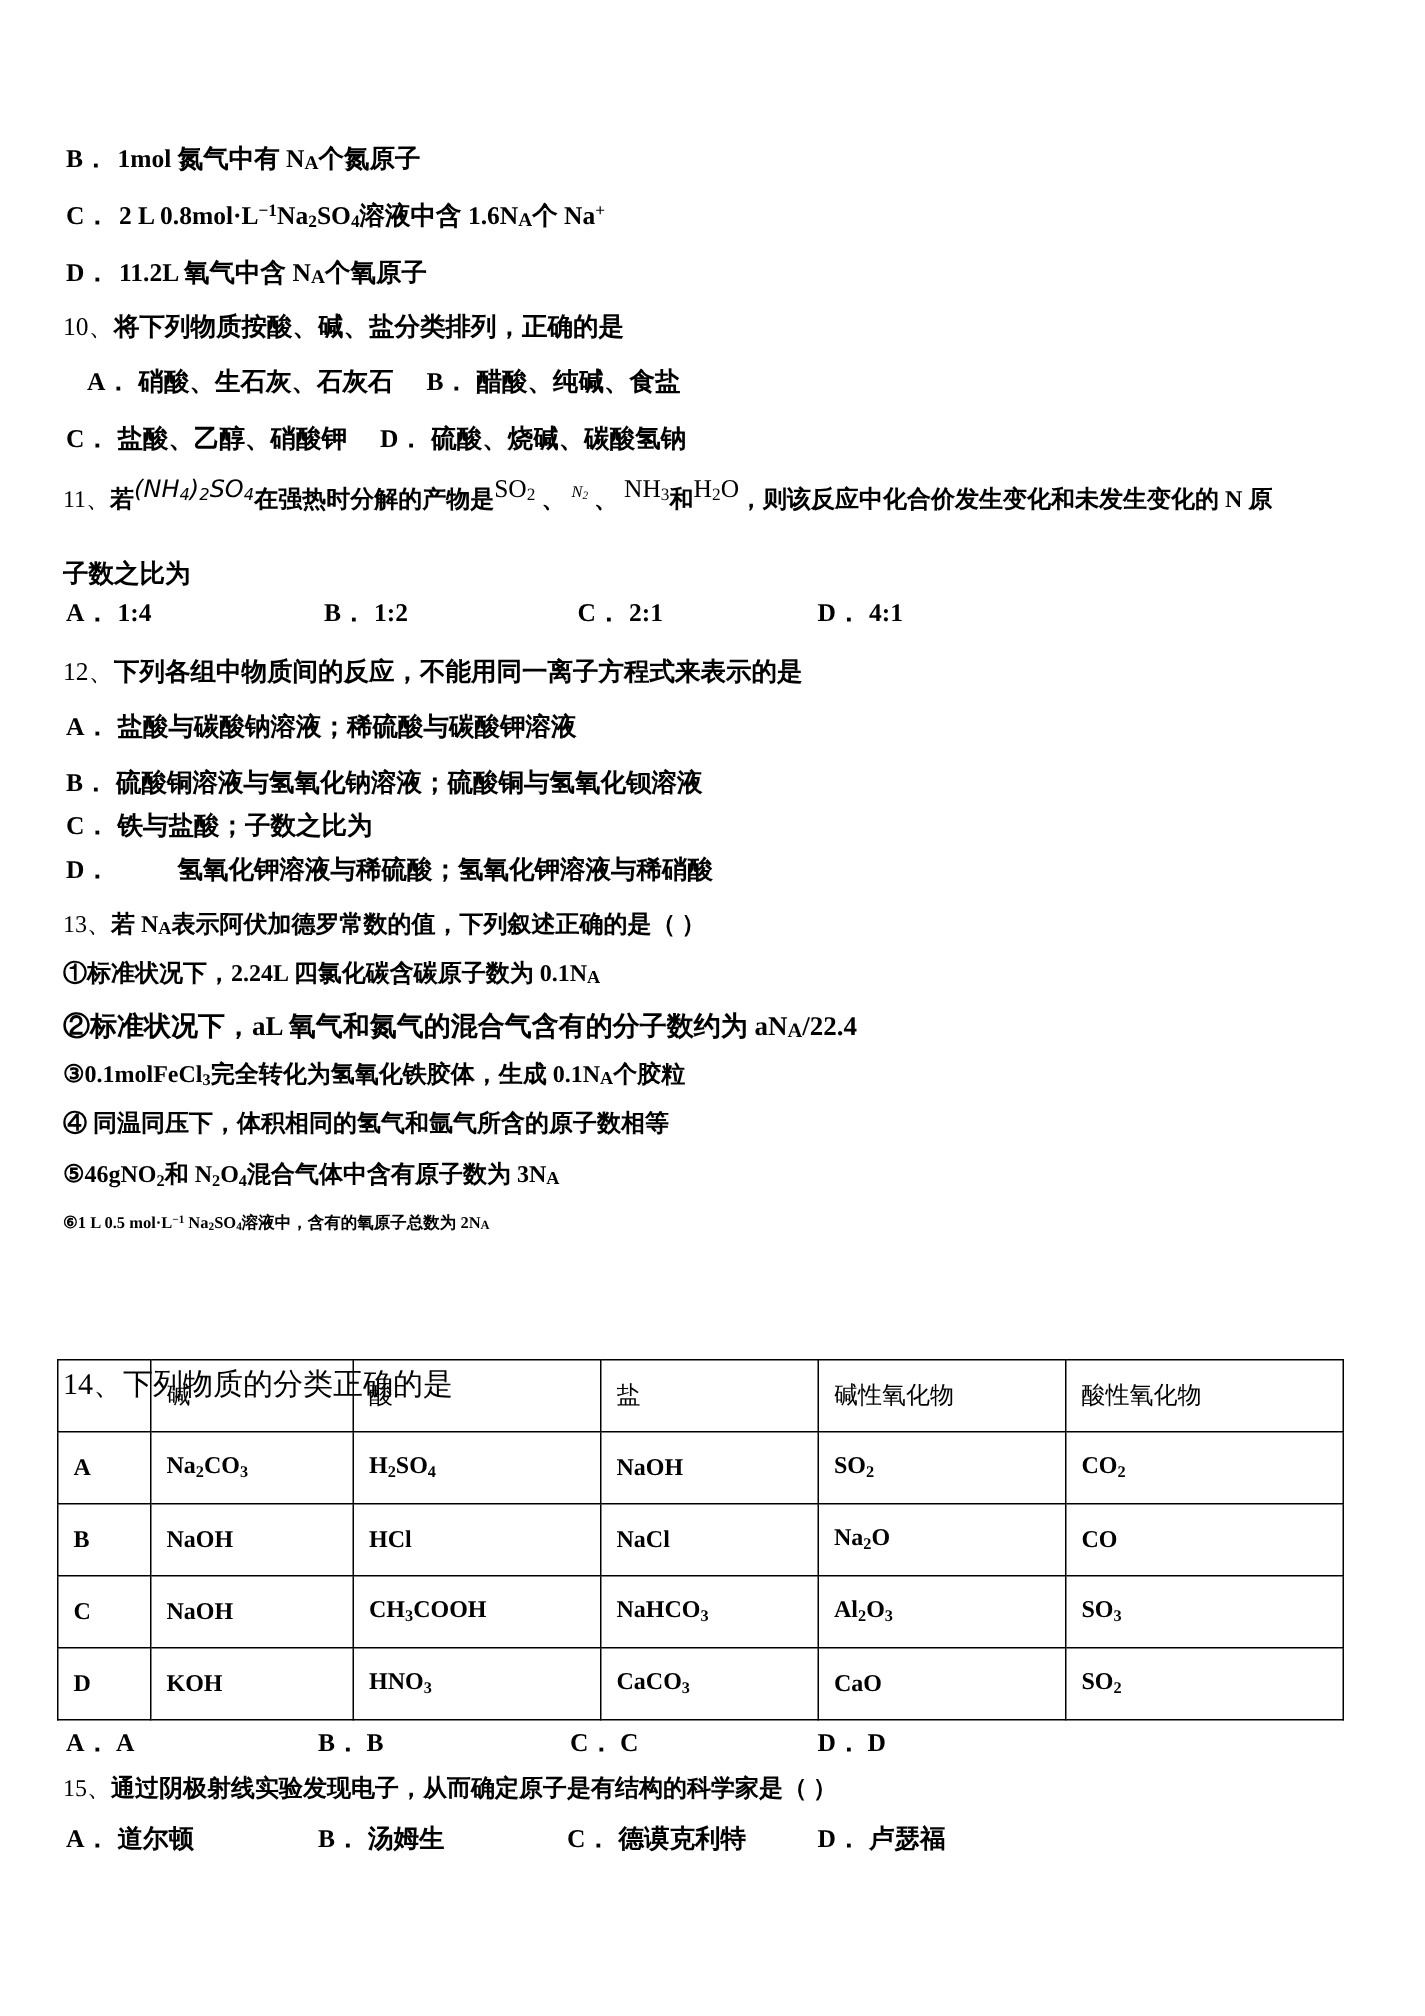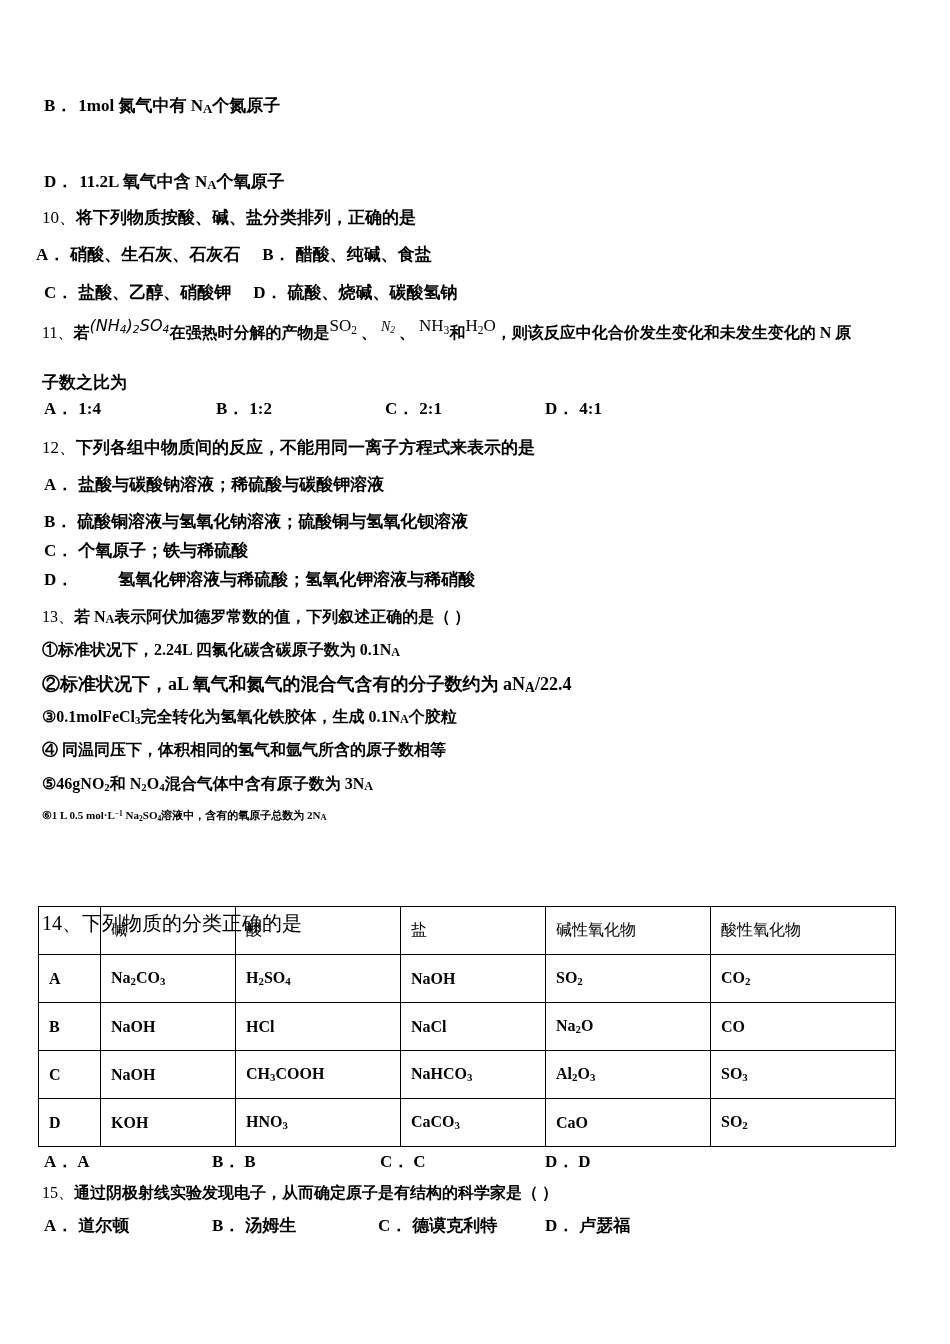--- a/index.html
+++ b/index.html
@@ -61,21 +61,21 @@
     font-style: italic;
     font-weight: normal;
     font-size: 16px;
   }
   .fml-is {
     position: relative;
     top: -7px;
     font-family: "Liberation Serif", "DejaVu Serif", serif;
     font-style: italic;
     font-weight: normal;
-    font-size: 14px;
+    font-size: 11px;
   }
 
   
   .tbl-wrap {
     position: absolute;
     left: 38px;
     top: 906px;
     width: 857px;
   }
   table.classify {
@@ -105,30 +105,33 @@
 </style>
 </head>
 <body>
 
 <div class="page">
 
   <div class="line cjk-b" style="left:44px; top:96px;">
     <span>B．</span><span style="padding-left:6px;">1mol 氮气中有 N<span class="sml">A</span>个氮原子</span>
   </div>
 
+  <div class="line cjk-b" style="left:44px; top:134px;">
+    <span>C．</span><span style="padding-left:6px;">2 L 0.8mol·L<sup>−1</sup>Na<sub>2</sub>SO<sub>4</sub>溶液中含 1.6N<span class="sml">A</span>个 Na<sup>+</sup></span>
+  </div>
 
   <div class="line cjk-b" style="left:44px; top:172px;">
     <span>D．</span><span style="padding-left:6px;">11.2L 氧气中含 N<span class="sml">A</span>个氧原子</span>
   </div>
 
   <div class="line cjk-n" style="left:42px; top:208px;">
     <span>10、</span><span class="cjk-b">将下列物质按酸、碱、盐分类排列，正确的是</span>
   </div>
 
-  <div class="line cjk-b" style="left:36px; top:245px;">
+  <div class="line cjk-b" style="left:58px; top:245px;">
     <span>A．</span><span style="padding-left:5px;">硝酸、生石灰、石灰石</span><span style="padding-left:22px;">B．</span><span style="padding-left:5px;">醋酸、纯碱、食盐</span>
   </div>
 
   <div class="line cjk-b" style="left:44px; top:283px;">
     <span>C．</span><span style="padding-left:5px;text-align:right;">盐酸、乙醇、硝酸钾</span><span style="padding-left:22px;">D．</span><span style="padding-left:5px;">硫酸、烧碱、碳酸氢钠</span>
   </div>
 
   <div class="line cjk-n" style="left:42px; top:323px; font-size:16px;">
     <span>11、</span><span class="cjk-b">若</span><span class="fml-i">(<i>NH</i><sub>4</sub>)<sub>2</sub><i>SO</i><sub>4</sub></span><span class="cjk-b">在强热时分解的产物是</span><span class="fml">SO<sub>2</sub></span><span class="cjk-b" style="padding:0 4px;">、</span><span class="fml-is">N<sub>2</sub></span><span class="cjk-b" style="padding:0 4px;">、</span><span class="fml">NH<sub>3</sub></span><span class="cjk-b">和</span><span class="fml">H<sub>2</sub>O</span><span class="cjk-b">，则该反应中化合价发生变化和未发生变化的 N 原</span>
   </div>
@@ -152,21 +155,21 @@
     <span>12、</span><span class="cjk-b">下列各组中物质间的反应，不能用同一离子方程式来表示的是</span>
   </div>
 
   <div class="line cjk-b" style="left:44px; top:475px;">
     <span>A．</span><span style="padding-left:5px;">盐酸与碳酸钠溶液；稀硫酸与碳酸钾溶液</span>
   </div>
   <div class="line cjk-b" style="left:44px; top:512px;">
     <span>B．</span><span style="padding-left:5px;">硫酸铜溶液与氢氧化钠溶液；硫酸铜与氢氧化钡溶液</span>
   </div>
   <div class="line cjk-b" style="left:44px; top:541px;">
-    <span>C．</span><span style="padding-left:5px;">个氧原子；铁与稀硫酸</span>
+    <span>C．</span><span style="padding-left:5px;">铁与盐酸；子数之比为</span>
   </div>
   <div class="line cjk-b" style="left:44px; top:570px;">
     <span>D．</span><span style="padding-left:5px;margin-left:40px;">氢氧化钾溶液与稀硫酸；氢氧化钾溶液与稀硝酸</span>
   </div>
 
   <div class="line cjk-n" style="left:42px; top:608px; font-size:16px;">
     <span>13、</span><span class="cjk-b">若 N<span class="sml">A</span>表示阿伏加德罗常数的值，下列叙述正确的是（      ）</span>
   </div>
 
   <div class="line cjk-b" style="left:42px; top:641px; font-size:16px;">

